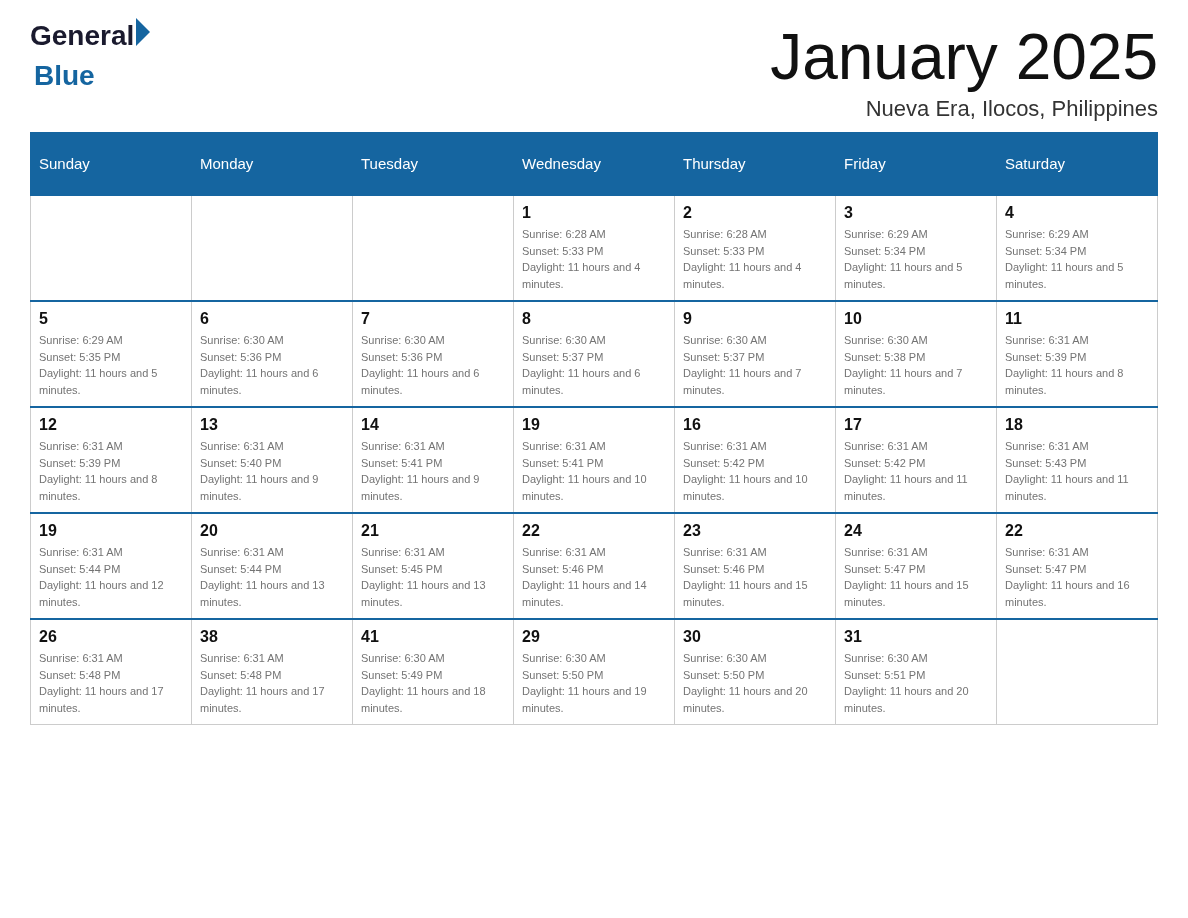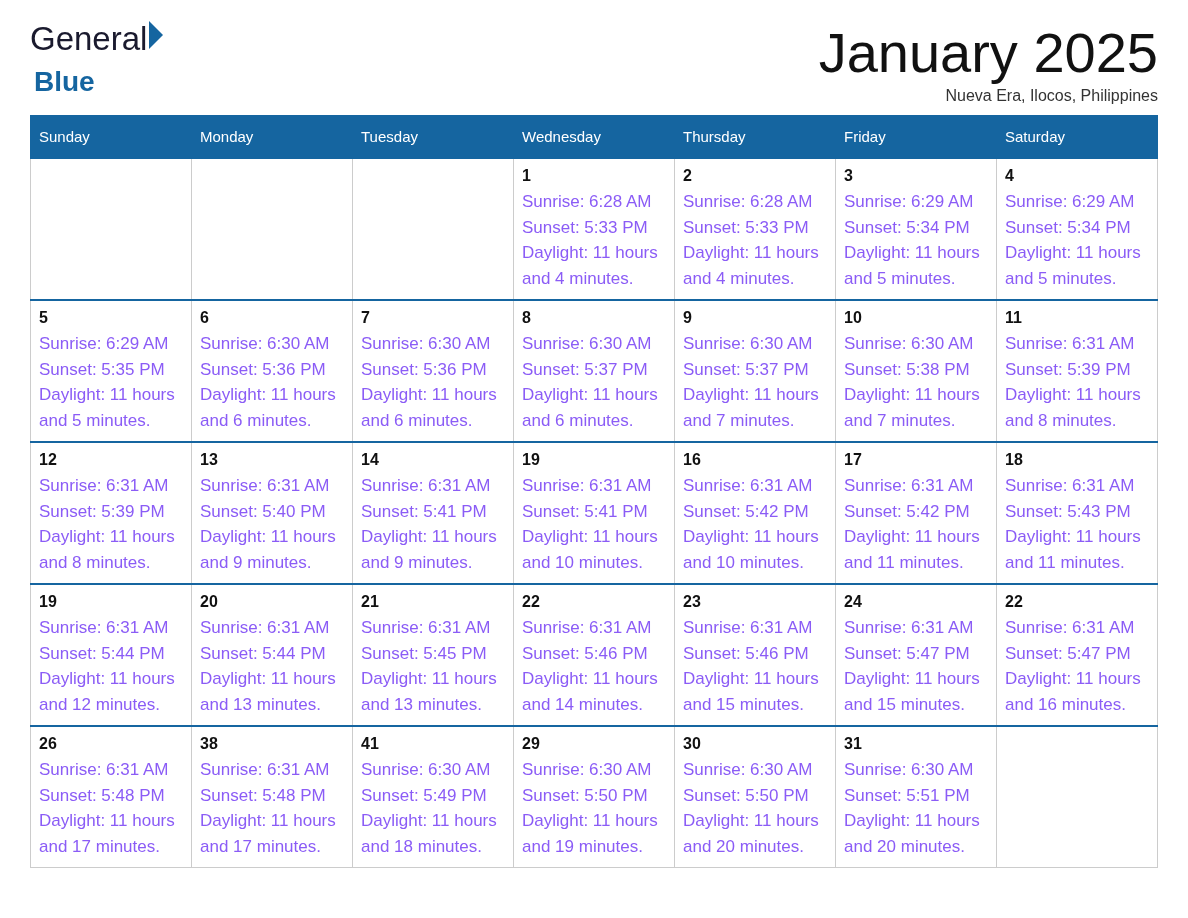--- a/index.html
+++ b/index.html
@@ -12,22 +12,22 @@
     }
 
     .header {
       display: flex;
       justify-content: space-between;
       align-items: flex-start;
       margin-bottom: 10px;
     }
 
     .logo-text-general {
-      font-size: 33px;
-      font-weight: normal;
+      font-size: 28px;
+      font-weight: bold;
       color: #1a1a2e;
     }
 
     .logo-arrow {
       width: 0;
       height: 0;
       border-left: 14px solid #1565a0;
       border-top: 14px solid transparent;
       border-bottom: 14px solid transparent;
       margin-left: 2px;
@@ -53,41 +53,41 @@
     .logo-top-row {
       display: flex;
       align-items: center;
     }
 
     .title-block {
       text-align: right;
     }
 
     .calendar-title {
-      font-size: 56px;
+      font-size: 64px;
       font-weight: normal;
       color: #111;
     }
 
     .calendar-subtitle {
-      font-size: 16px;
+      font-size: 22px;
       color: #333;
       margin-top: 2px;
     }
 
     .calendar-table {
       width: 100%;
       border-collapse: collapse;
       margin-top: 10px;
     }
 
     .calendar-table th {
       background-color: #1565a0;
       color: #fff;
-      padding: 12px 8px;
+      padding: 22px 8px;
       font-size: 15px;
       font-weight: normal;
       text-align: left;
       border: 1px solid #1565a0;
     }
 
     .calendar-table td {
       vertical-align: top;
       padding: 8px 8px;
       border: 1px solid #ccc;
@@ -99,22 +99,22 @@
 
     .day-number {
       font-size: 16px;
       font-weight: bold;
       color: #111;
       display: block;
       margin-bottom: 4px;
     }
 
     .day-info {
-      font-size: 17px;
-      color: #8b5cf6;
+      font-size: 11px;
+      color: #737373;
       line-height: 1.5;
     }
 
     tr.week-row td {
       border-top: 2px solid #1565a0;
     }
   </style>
 </head>
 <body>
 

